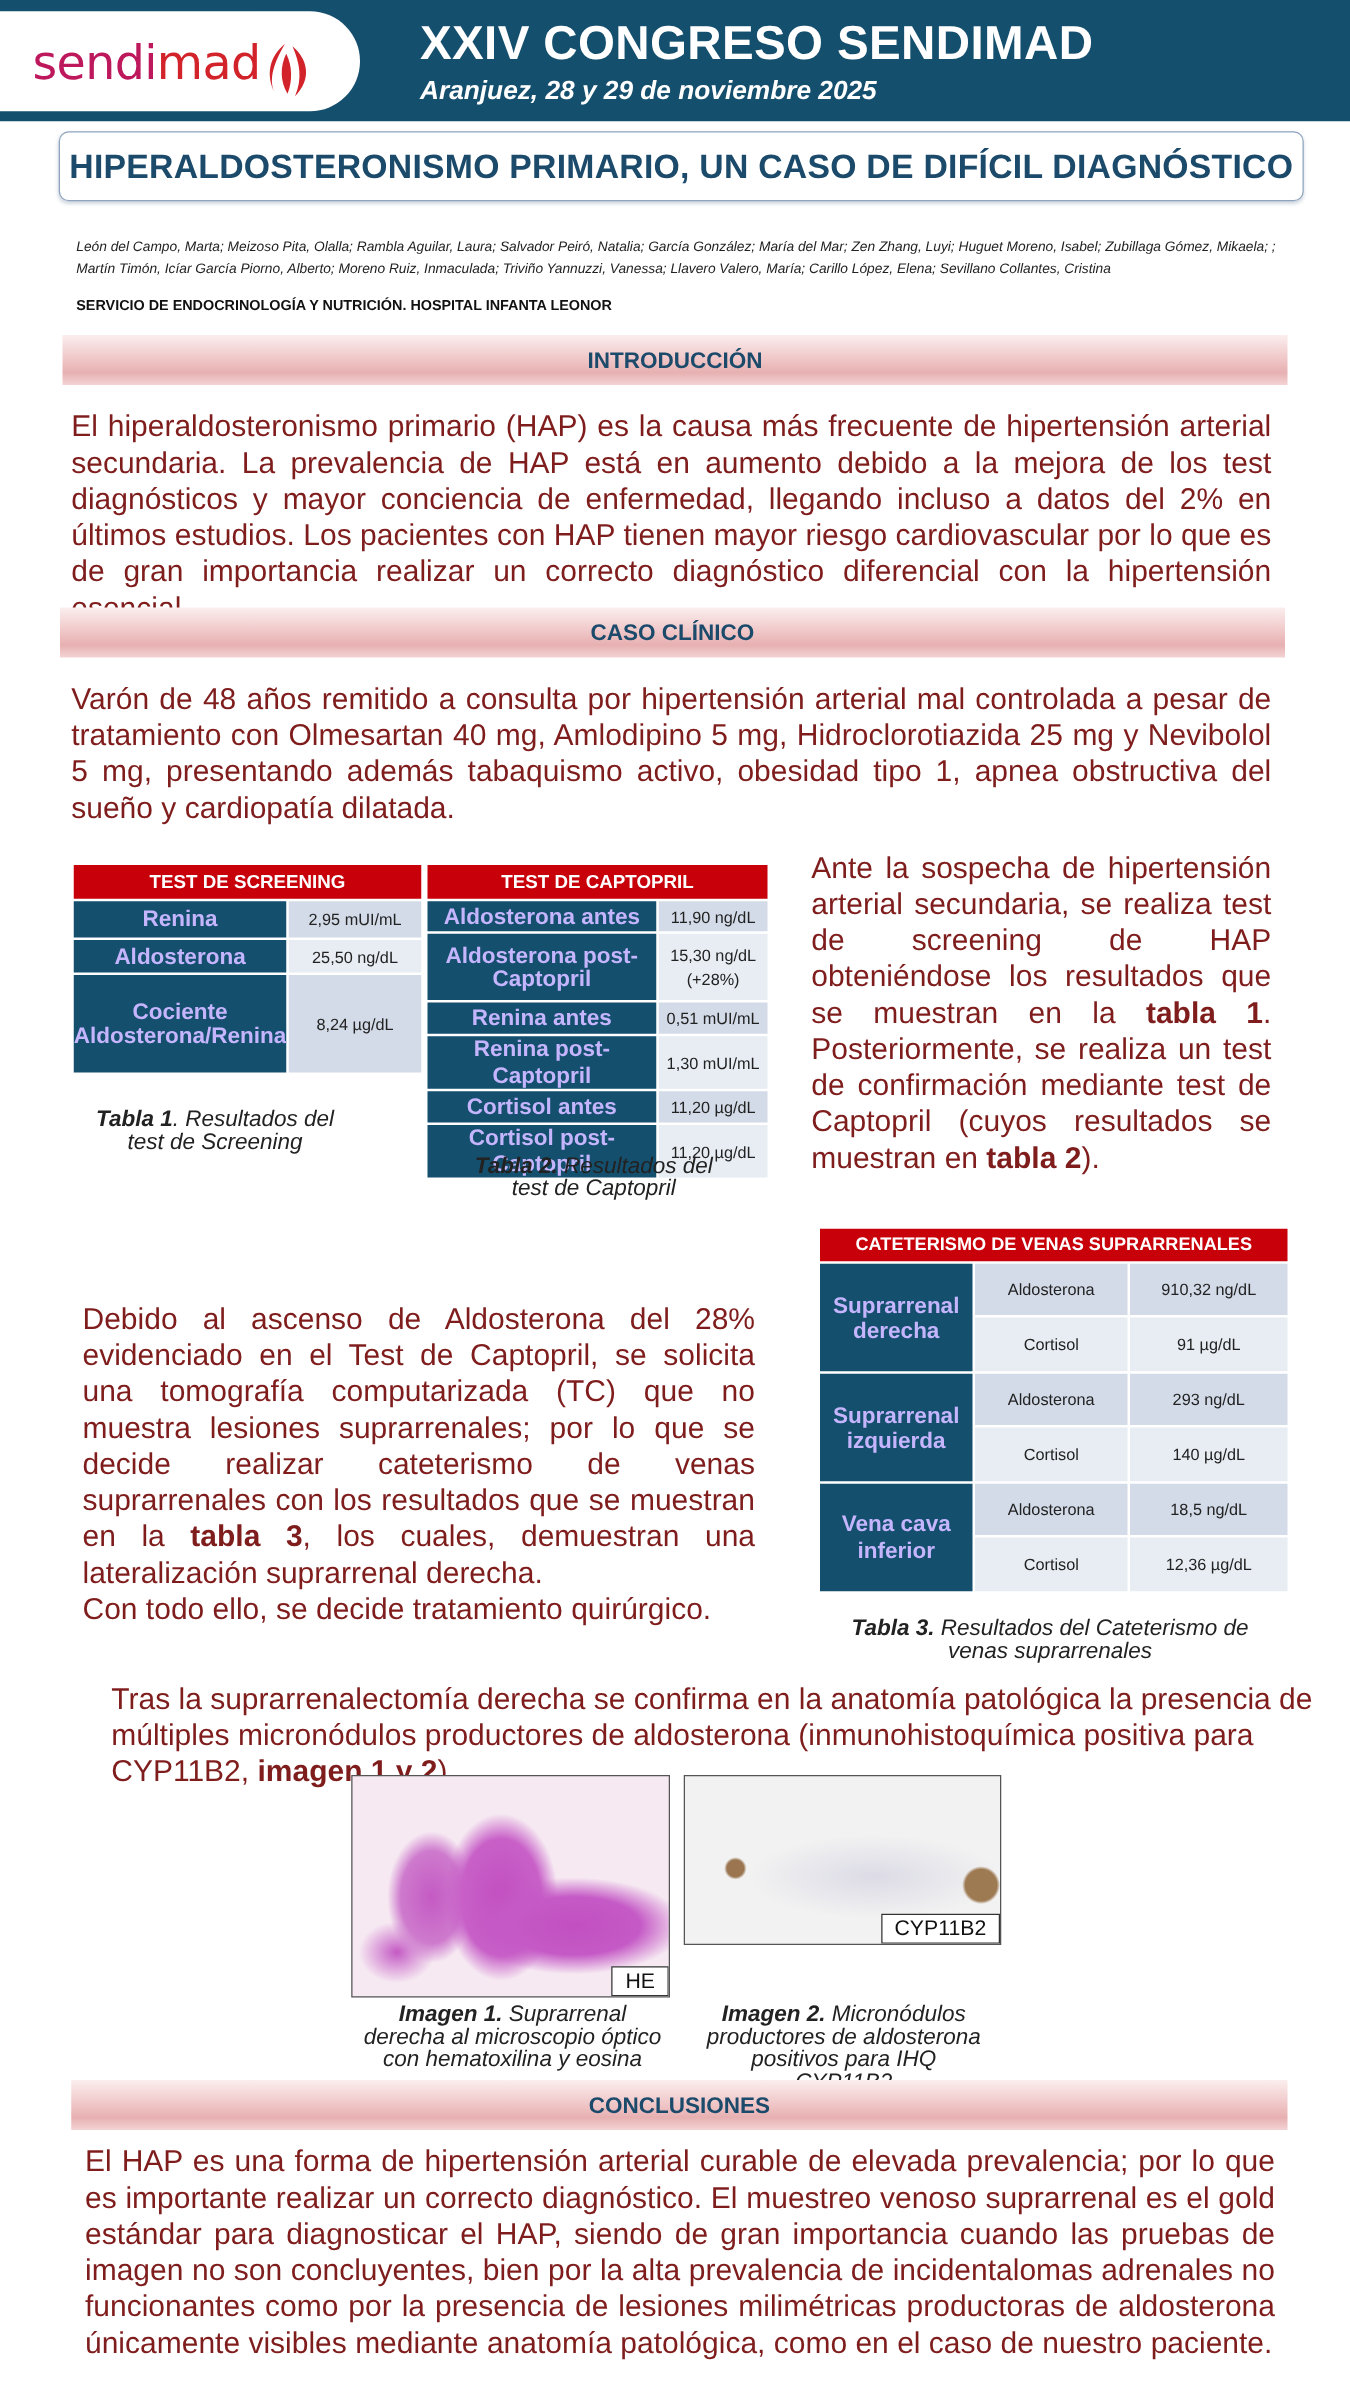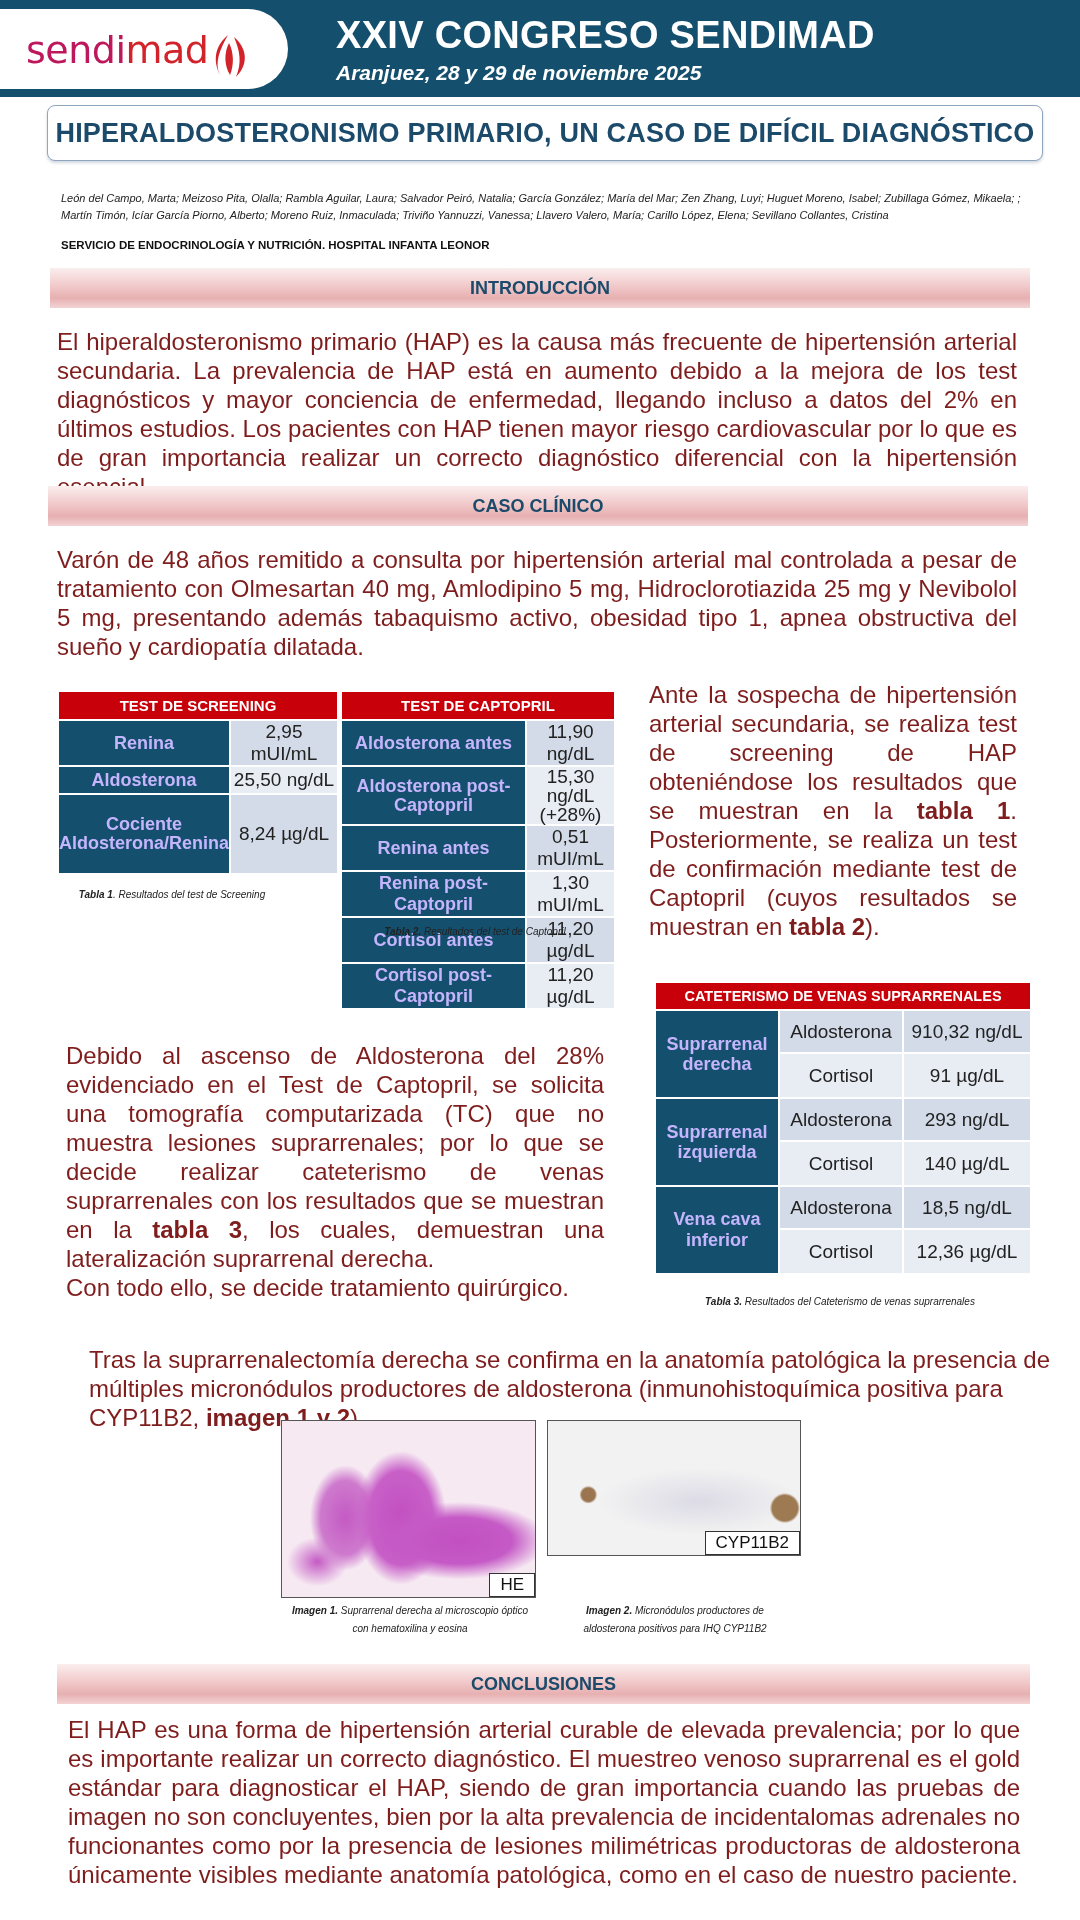--- a/index.html
+++ b/index.html
@@ -28,23 +28,23 @@
   .banner { position: absolute; height: 40px; background: linear-gradient(to bottom, #fbeeee 0%, #f1c9ca 45%, #e7b0b1 75%, #f3d3d4 100%); display: flex; align-items: center; justify-content: center; }
   .banner span { color: #1b4a6b; font-size: 18px; font-weight: bold; }
 
   .para { position: absolute; font-size: 24px; line-height: 29px; text-align: justify; color: #7f1d1d; }
   .para b { font-weight: bold; }
 
   
   table { border-collapse: separate; border-spacing: 2px; position: absolute; }
   .thead { background: #c8000a; color: #fff; font-weight: bold; text-align: center; }
   td.lab { background: #154f6e; color: #c4b5fd; font-weight: bold; text-align: center; font-size: 18px; }
-  td.val { background: #d3dbe8; color: #222; text-align: center; font-size: 19px; }
+  td.val { background: #d3dbe8; color: #222; text-align: center; font-size: 13px; }
   td.val.alt { background: #e8edf4; }
-  .caption { position: absolute; font-size: 10px; font-style: italic; text-align: center; line-height: 18px; color: #222; }
+  .caption { position: absolute; font-size: 18px; font-style: italic; text-align: center; line-height: 18px; color: #222; }
   .caption b { font-weight: bold; }
 
   
   .histo { position: absolute; border: 1px solid #555; overflow: hidden; }
   .histo-label { position: absolute; right: 0; bottom: 0; background: #fff; border: 1px solid #333; font-size: 17px; padding: 0 10px; line-height: 22px; color: #111; }
 </style>
 </head>
 <body>
 
 <div class="header">

